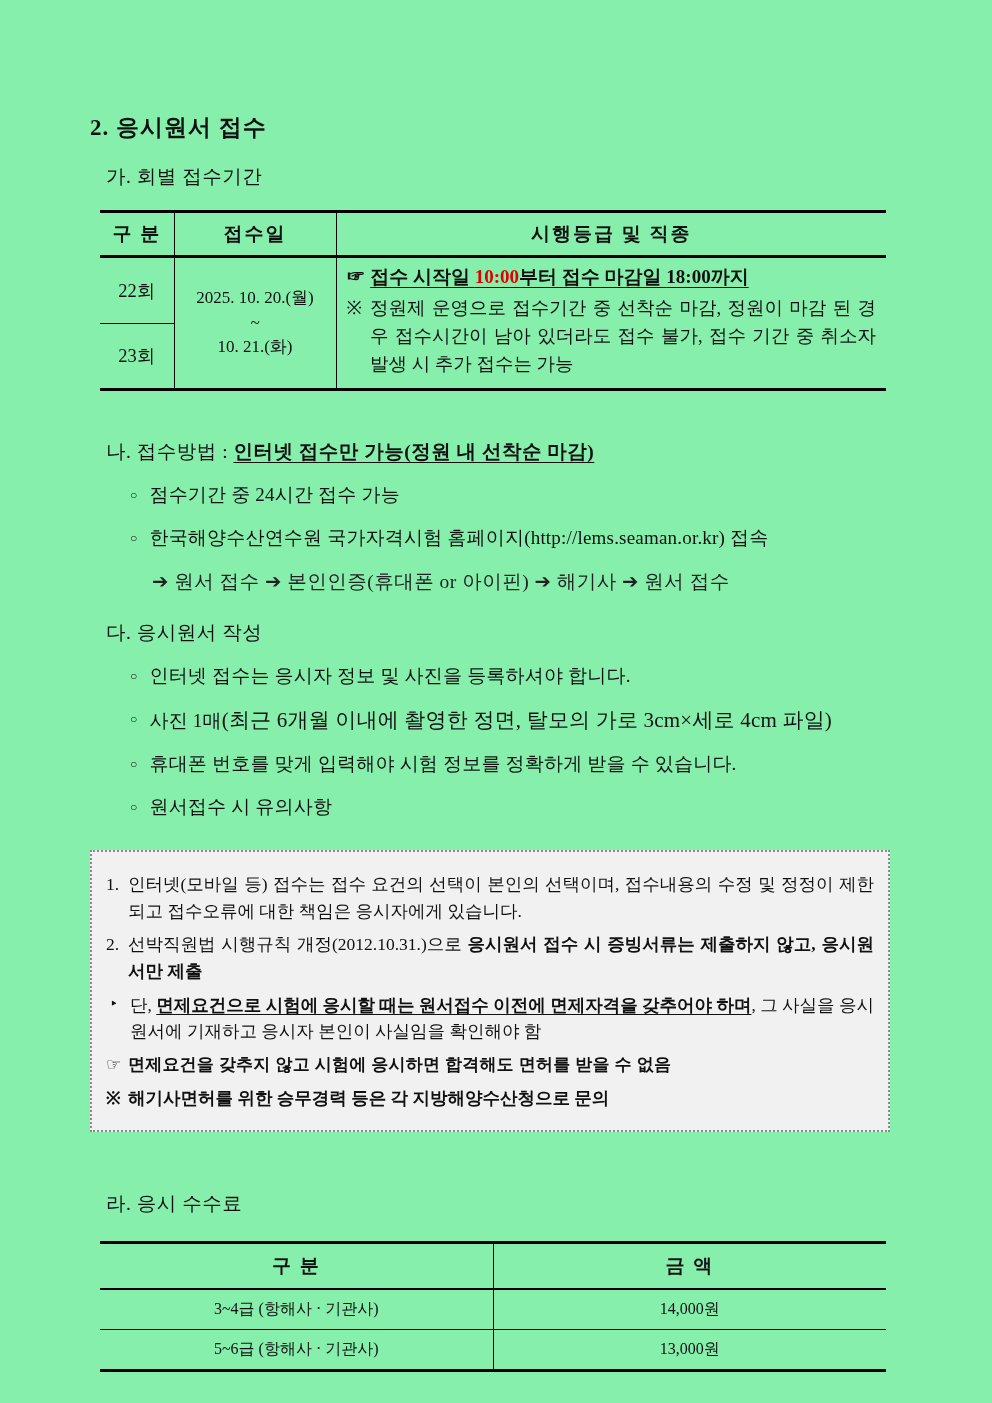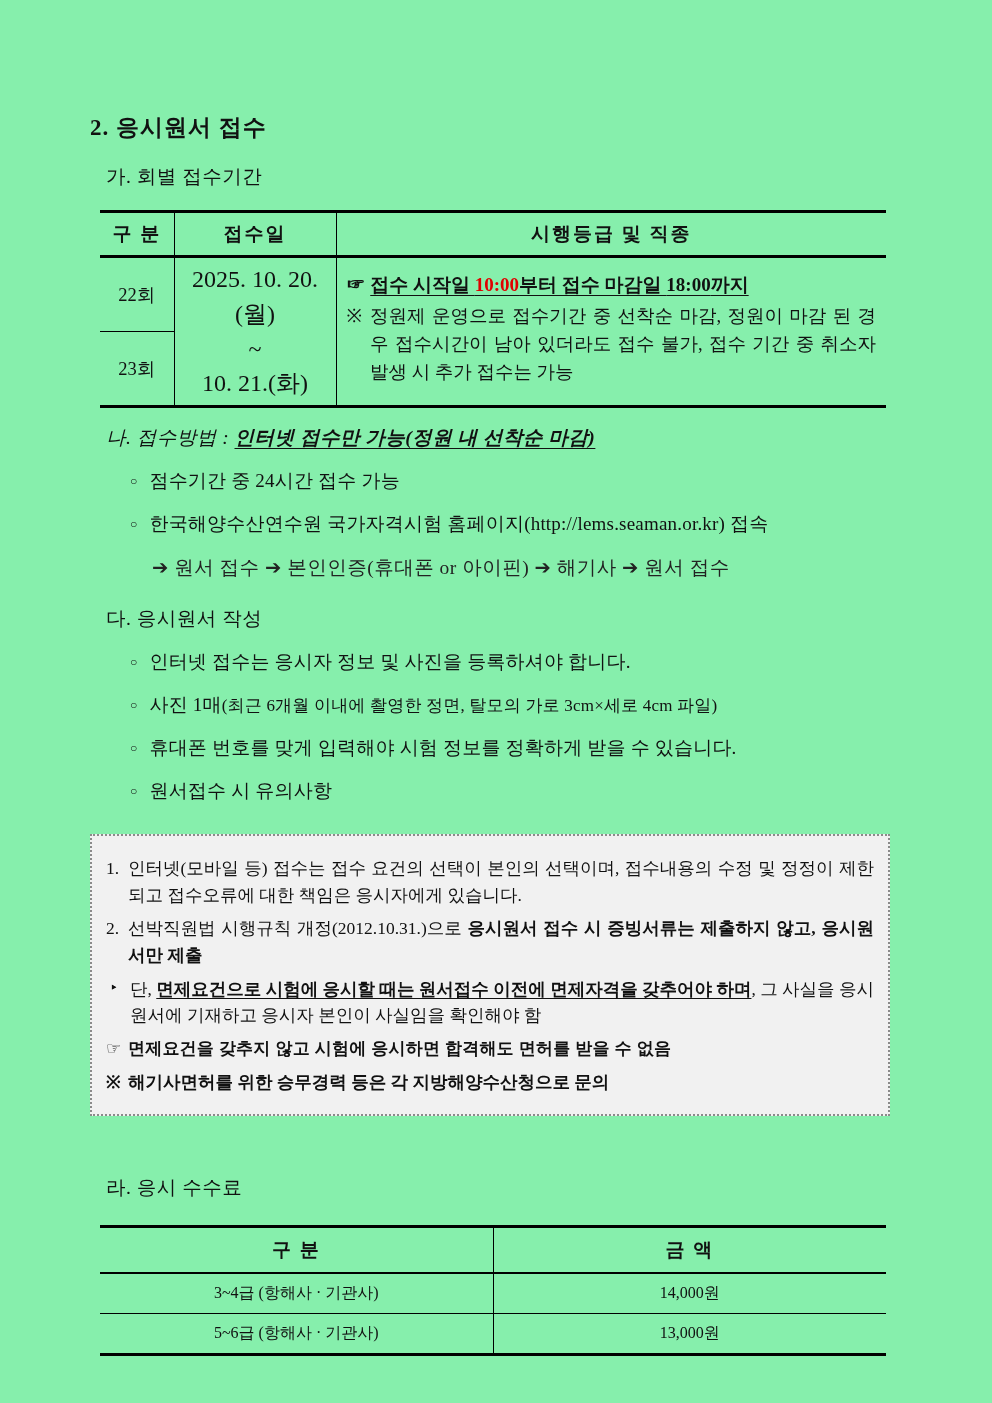--- a/index.html
+++ b/index.html
@@ -30,43 +30,43 @@
     font-size: 19px;
   }
   table.sched th {
     border-bottom: 3px solid #000;
     padding: 8px 2px; font-size: 19px; letter-spacing: 2px;
   }
   table.sched td { vertical-align: middle; }
   td.round-cell { width: 74px; text-align: center; font-size: 18.5px; padding: 10px 2px; margin-top: 24px; }
   td.round-top { border-bottom: 1.5px solid #000; }
   td.date-cell {
-    width: 162px; text-align: center; font-size: 24px;
+    width: 162px; text-align: center; font-size: 17px;
     border-left: 1.5px solid #000; border-right: 1.5px solid #000;
     line-height: 1.45; padding: 4px 5px;
   }
   td.info-cell { padding: 6px 10px 10px 10px; vertical-align: top; }
   .info-line1 { font-weight: bold; font-size: 19px; white-space: nowrap; }
   .info-line1 .u-part { text-decoration: underline; text-underline-offset: 4px; }
   .time-red { color: #e00000; }
   .info-note { display: flex; gap: 8px; margin-top: 5px; font-size: 18.5px; line-height: 1.5; }
   .info-note-marker { flex: 0 0 auto; }
   .info-note-text { text-align: justify; }
 
   
-  .heading-na { margin-top: 16px; font-style: italic; }
+  .heading-na { margin-top: 47px; }
   .emph-underline { font-weight: bold; text-decoration: underline; text-underline-offset: 4px; }
   .bullet-row {
     display: flex; gap: 12px; margin-left: 40px; margin-top: 17px;
     font-size: 19px; letter-spacing: 0.2px;
   }
   .bullet-glyph { font-size: 12px; line-height: 1; padding-top: 7px; flex: 0 0 auto; }
   .flow-line { margin-left: 62px; margin-top: 17px; font-size: 19.5px; letter-spacing: 0.5px; color: #222; }
   .heading-da { margin-top: 24px; }
-  .paren-small { font-size: 17px; }
+  .paren-small { font-size: 21px; }
 
   
   .notice-box {
     margin-top: 30px; width: 800px;
     border: 2px dotted #8a8a8a;
     background: #f1f1f1;
     padding: 12px 14px 12px 12px;
     font-size: 17.5px; line-height: 1.52;
   }
   .n-item { position: relative; padding-left: 24px; margin: 7px 0; text-align: justify; }

